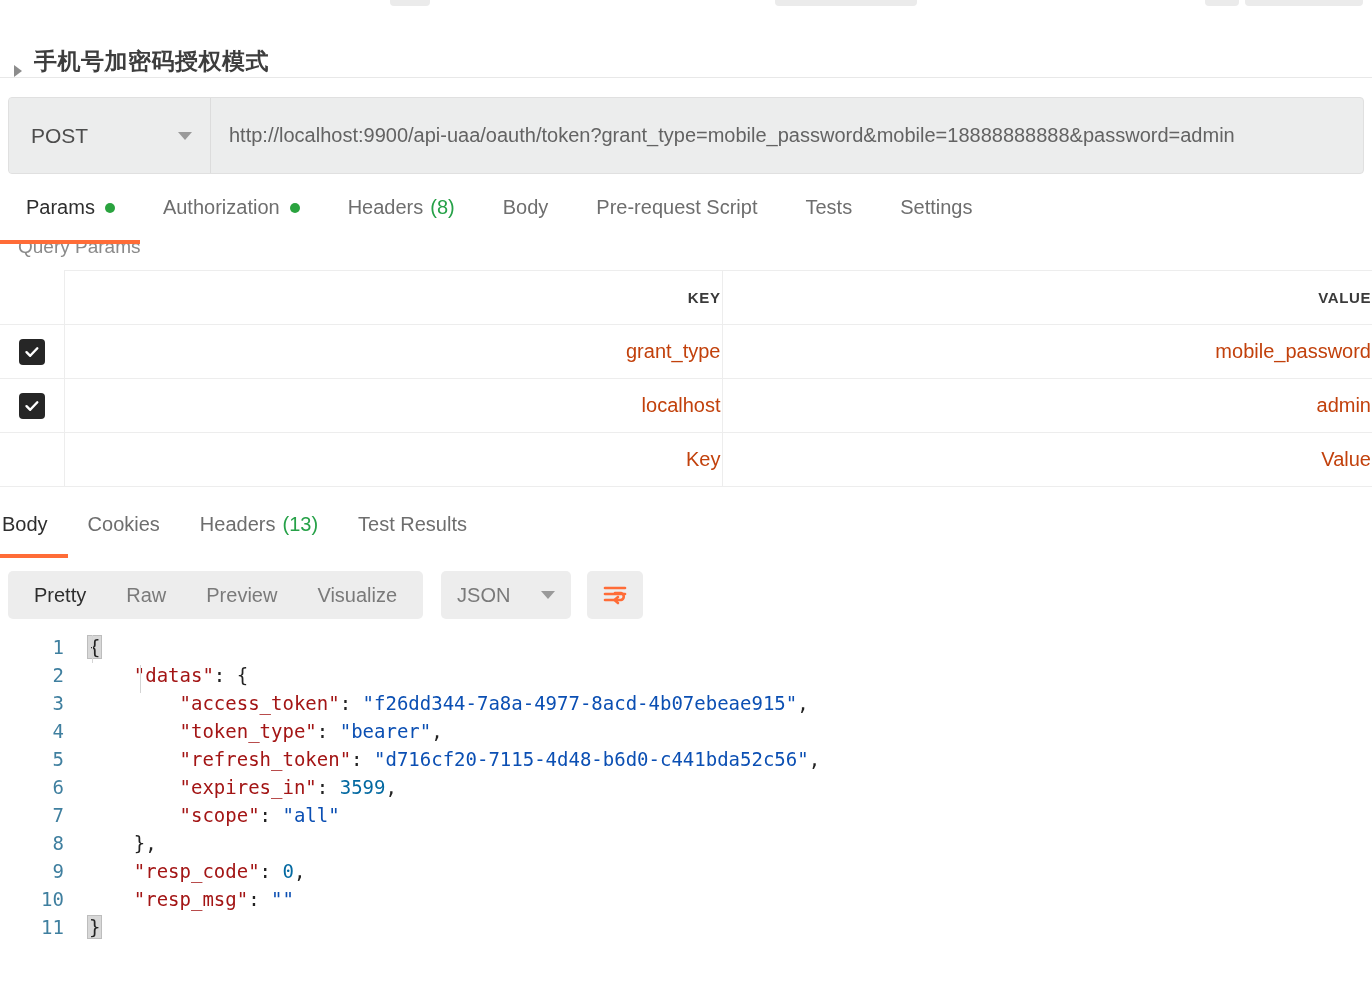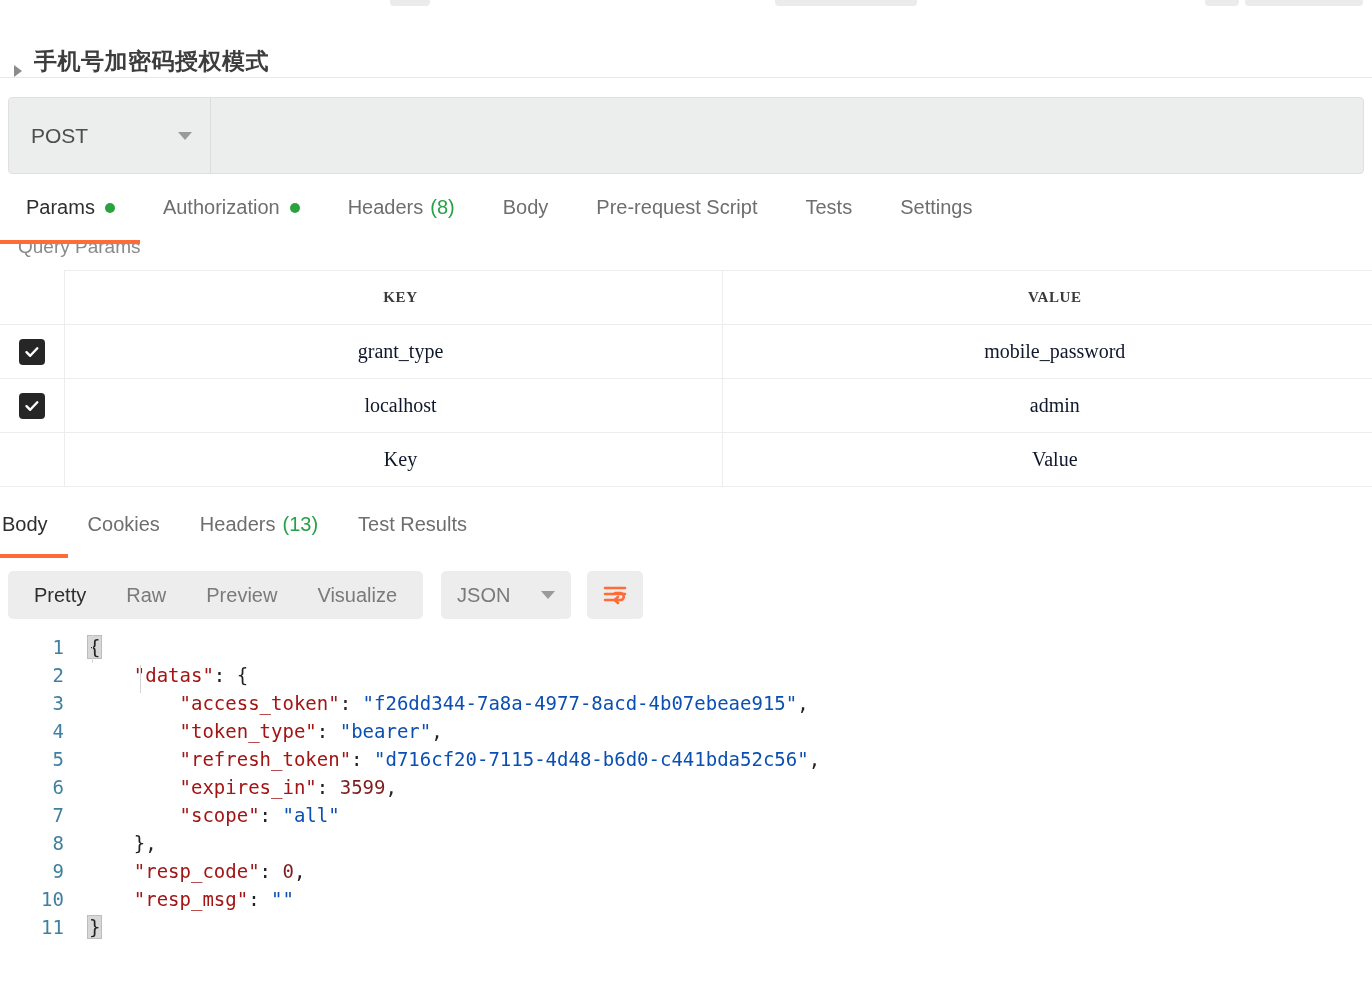--- a/index.html
+++ b/index.html
@@ -85,27 +85,27 @@
 
   
   .qp-label {
     padding-left: 18px; margin-top: -4px;
     font-size: 19px; color: #8a8a8a;
   }
 
   
   .params-table { width: 100%; margin-top: 12px; border-collapse: collapse; }
   .params-table th, .params-table td {
-    border: 1px solid #ededed; text-align: center; font-weight: normal; font-family: Liberation Serif, serif;
+    border: 1px solid #ededed; text-align: right; font-weight: normal;
   }
   .params-table th {
     font-size: 15px; font-weight: bold; color: #3a3a3a;
     letter-spacing: .6px; height: 54px; padding-left: 16px;
   }
-  .params-table td { height: 54px; font-size: 20px; color: #0f172a; }
+  .params-table td { height: 54px; font-size: 20px; color: #c2410c; }
   .col-check { width: 64px; border-left: none !important; }
   .col-key   { width: 658px; padding-left: 16px; }
   .col-value { padding-left: 16px; border-right: none !important; }
   .cell-ph { color: #b0b0b0; }
   .check-wrap { display: flex; justify-content: center; align-items: center; }
   .checkbox {
     width: 26px; height: 26px; border-radius: 4px; background: #262626;
     display: flex; align-items: center; justify-content: center;
   }
   .checkbox svg { display: block; }
@@ -155,21 +155,21 @@
     color: #3f7f9f; user-select: none;
   }
   .gutter div, .code div { height: 28px; line-height: 28px; }
   .code { position: relative; flex: 1; padding-left: 10px; }
   .code pre {
     margin: 0; font-family: "DejaVu Sans Mono", monospace;
     font-size: 19px; line-height: 28px; white-space: pre;
   }
   .k { color: #a31515; }
   .s { color: #0b4fb3; }
-  .n { color: #7f1d1d; margin-top: 25px; }
+  .n { color: #0369a1; margin-top: 25px; }
   .p { color: #222222; }
   .brace-hl {
     background: #d8d8d8; outline: 1px solid #bdbdbd; padding: 0 1px;
     color: #222;
   }
   .guide {
     position: absolute; width: 1px; background: #d4d4d4;
   }
   .guide-1 { left: 14px; top: 2px; height: 278px; }
   .guide-2 { left: 62px; top: 32px; height: 166px; }
@@ -187,20 +187,21 @@
 <div class="title-row">
   <div class="caret-right"></div>
   <div class="req-title">手机号加密码授权模式</div>
 </div>
 
 <div class="url-bar">
   <div class="method-box">
     <span class="method-label">POST</span>
     <span class="caret-down"></span>
   </div>
+  <div class="url-input">http://localhost:9900/api-uaa/oauth/token?grant_type=mobile_password&amp;mobile=18888888888&amp;password=admin</div>
 </div>
 
 <div class="req-tabs">
   <div class="rtab active">
     <span>Params</span>
     <span class="dot-green"></span>
   </div>
   <div class="rtab">
     <span>Authorization</span>
     <span class="dot-green"></span>

